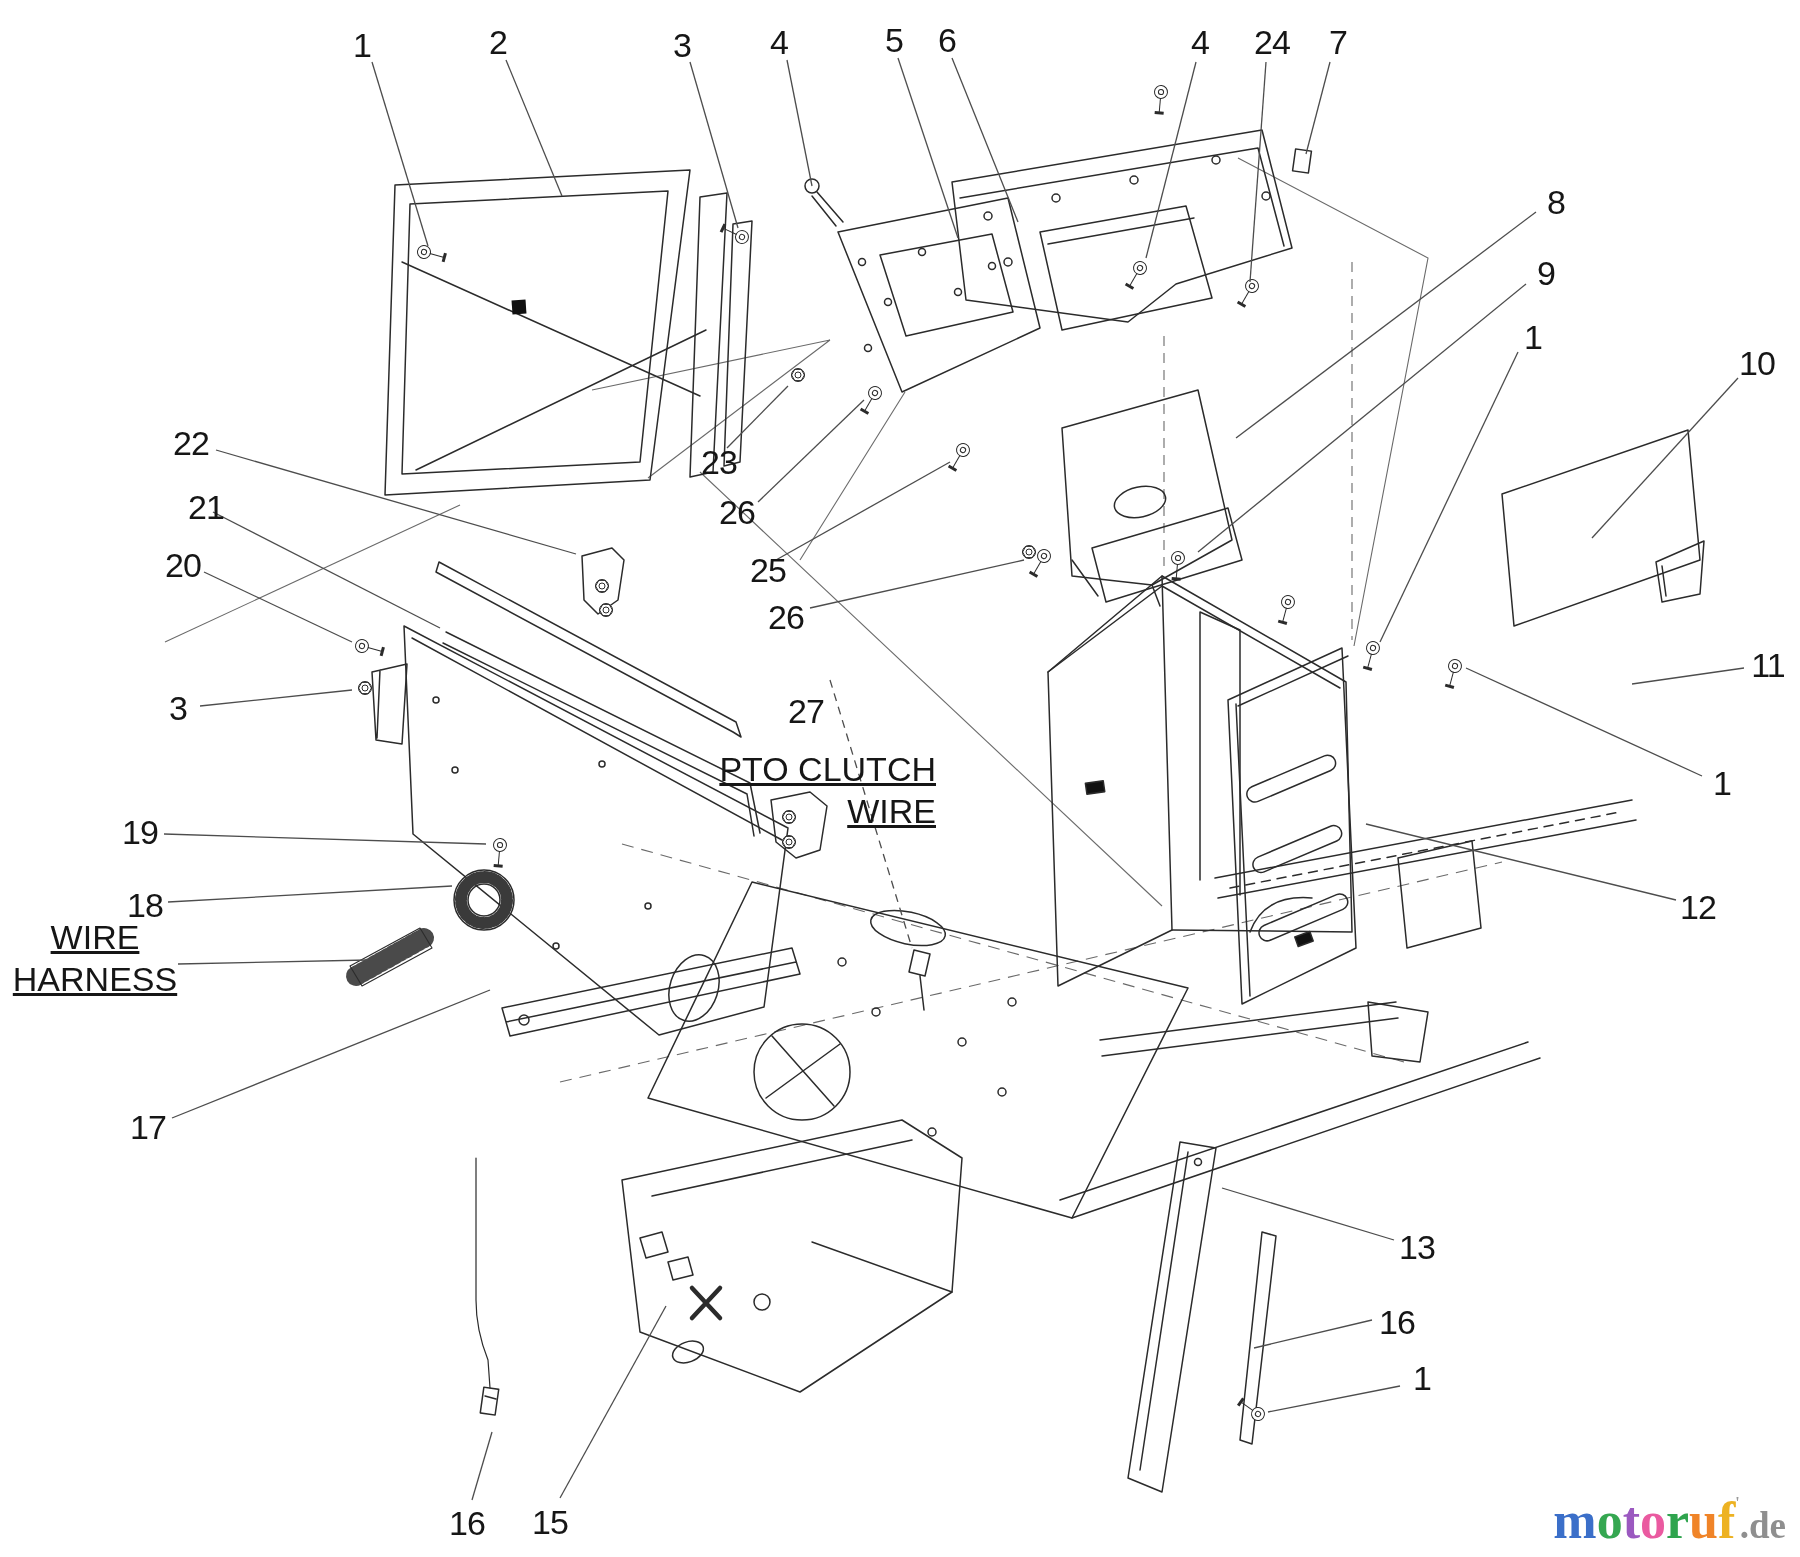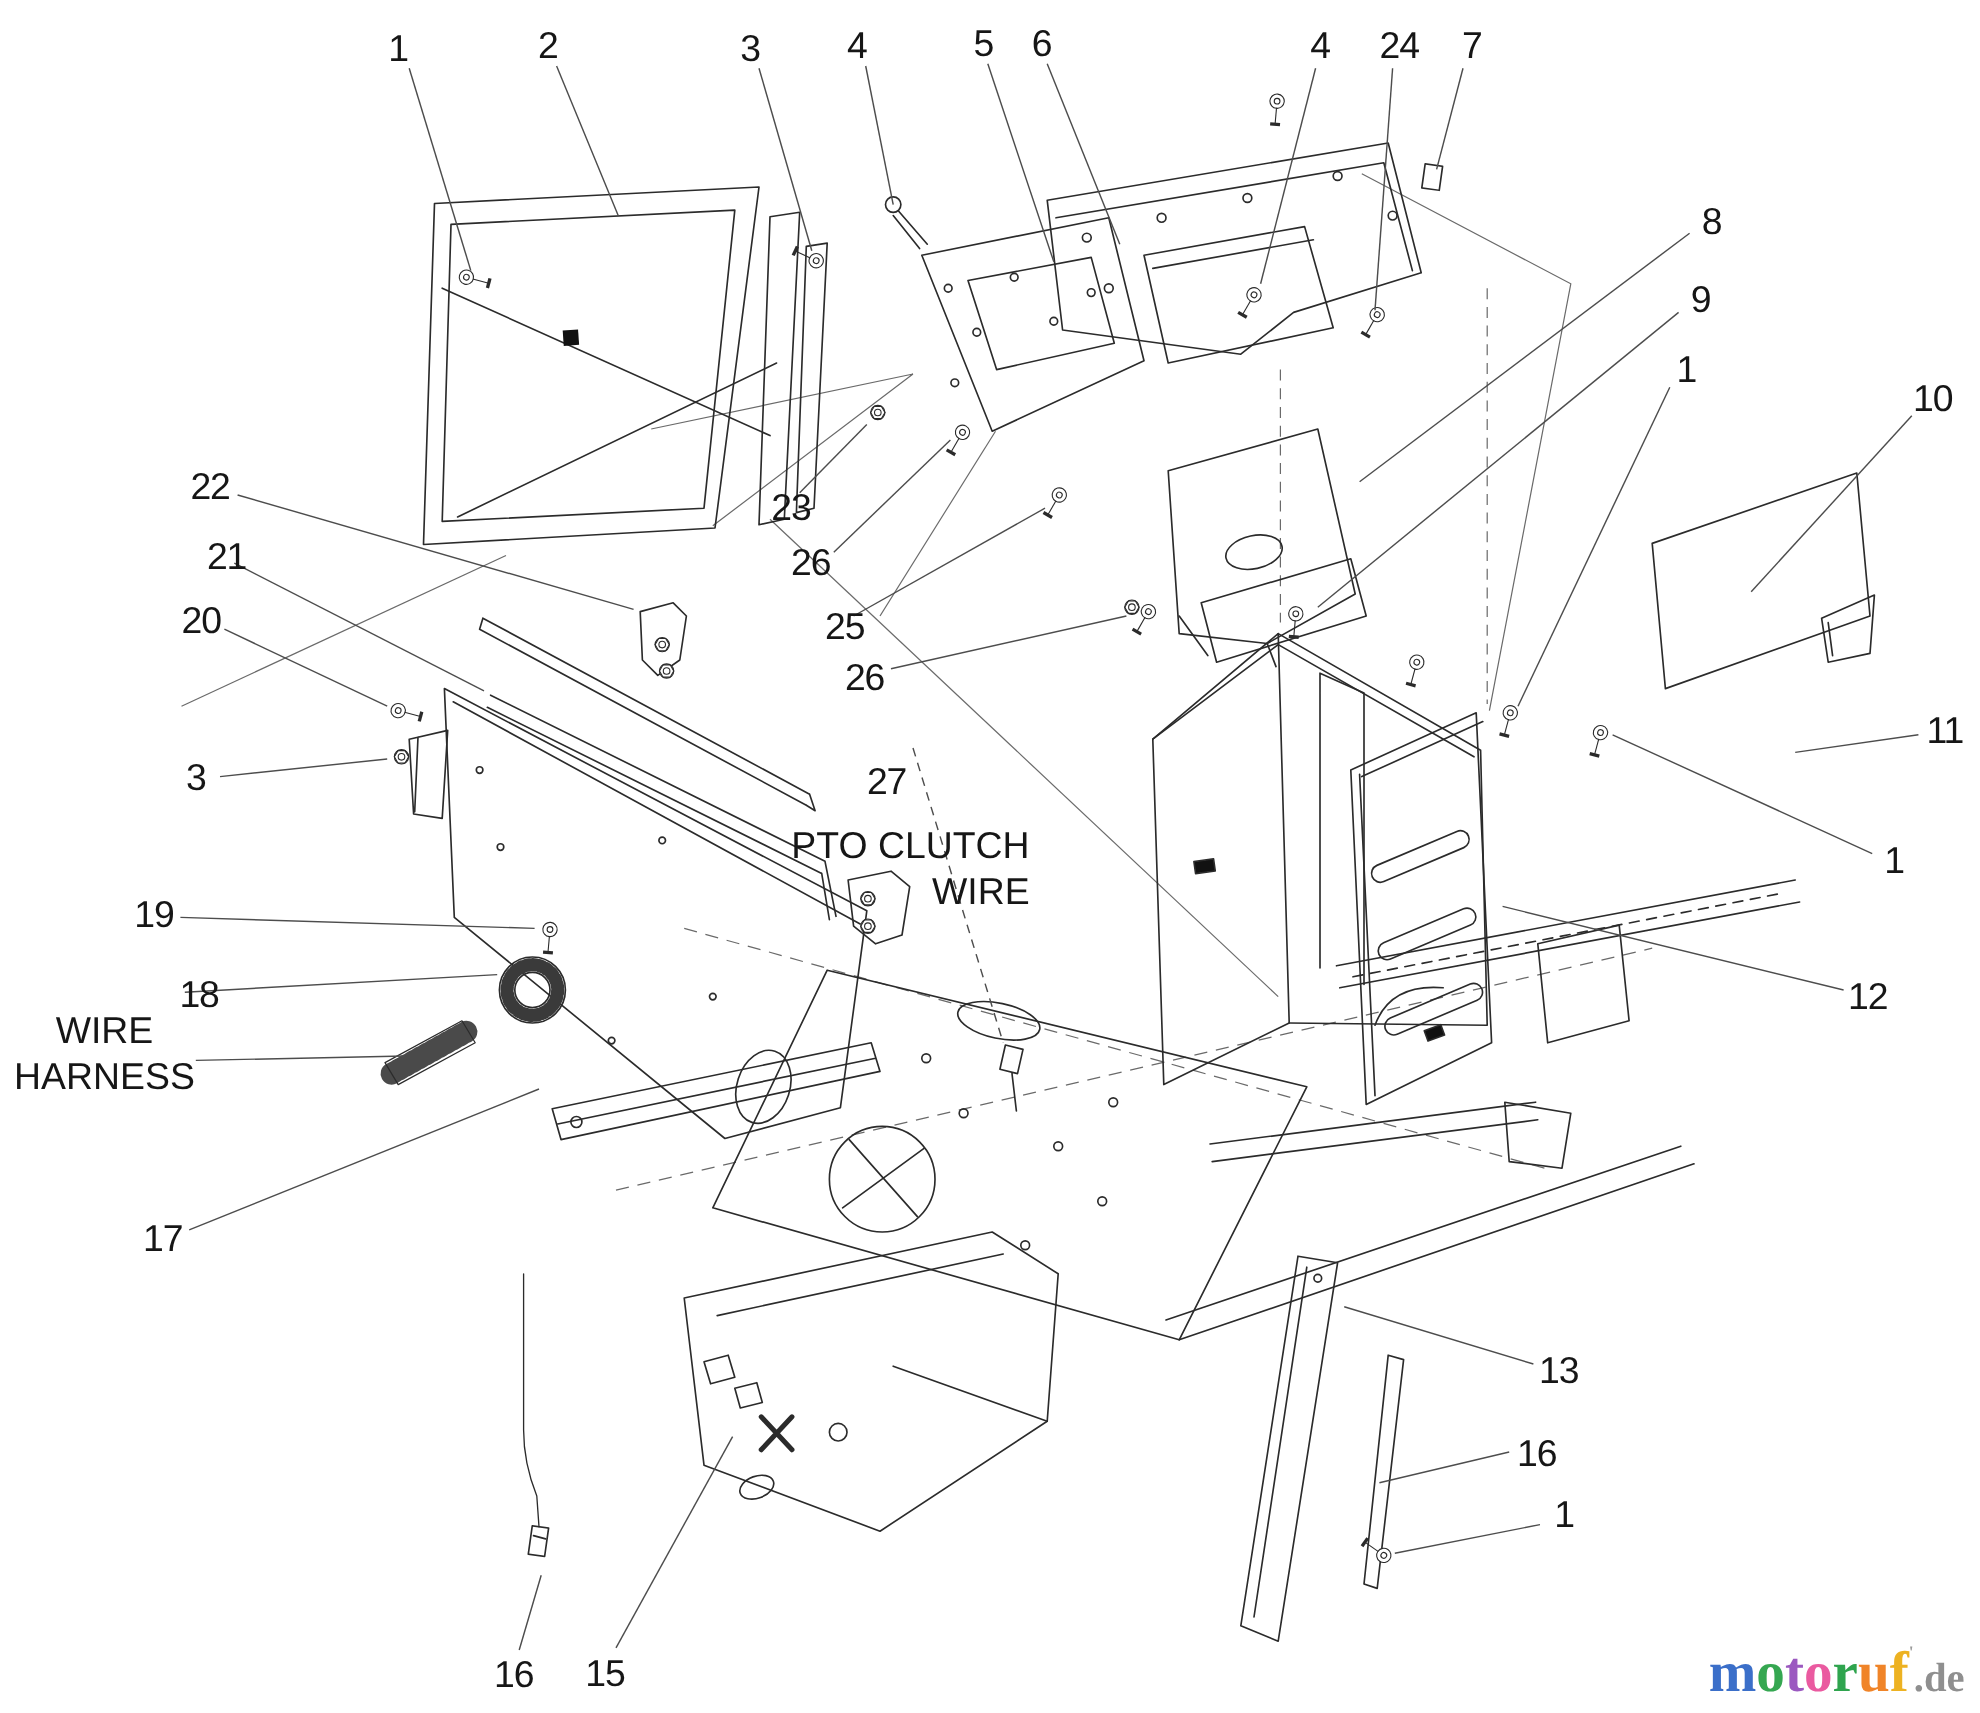--- a/index.html
+++ b/index.html
@@ -2,21 +2,21 @@
 <html><head>
 <meta charset="utf-8">
 <style>
   html,body{margin:0;padding:0;background:#ffffff;}
   .stage{position:relative;width:1800px;height:1557px;background:#ffffff;overflow:hidden;
          font-family:"Liberation Sans",sans-serif;}
   .sketch{position:absolute;left:0;top:0;}
   .callout{position:absolute;transform:translate(-50%,-50%);font-size:34px;color:#161616;
            letter-spacing:-1px;white-space:nowrap;font-family:"Liberation Sans",sans-serif;}
   .annotation{position:absolute;font-size:34px;color:#161616;line-height:42px;white-space:nowrap;
-              font-family:"Liberation Sans",sans-serif;}
+              font-family:"Liberation Sans",sans-serif;text-decoration:underline;}
   .logo{position:absolute;right:14px;bottom:10px;font-family:"Liberation Serif",serif;
         font-weight:bold;font-size:52px;line-height:1;}
   .logo .lt{display:inline-block;}
   .logo .suffix{font-size:37px;font-weight:bold;color:#8f8f8f;}
   .logo .tm{font-size:16px;color:#9a9a9a;vertical-align:top;}
 </style>
 </head>
 <body>
 
 <div class="stage">
@@ -248,21 +248,21 @@
       <div class="callout" style="left: 1722px; top: 783px;">1</div>
       <div class="callout" style="left: 1698px; top: 907px;">12</div>
       <div class="callout" style="left: 1417px; top: 1247px; text-align: right;">13</div>
       <div class="callout" style="left: 1397px; top: 1322px;">16</div>
       <div class="callout" style="left: 1422px; top: 1378px;">1</div>
       <div class="callout" style="left: 191px; top: 443px;">22</div>
       <div class="callout" style="left: 206px; top: 507px;">21</div>
       <div class="callout" style="left: 183px; top: 565px;">20</div>
       <div class="callout" style="left: 178px; top: 708px;">3</div>
       <div class="callout" style="left: 140px; top: 832px;">19</div>
-      <div class="callout" style="left: 145px; top: 905px; margin-left: 36px;">18</div>
+      <div class="callout" style="left: 145px; top: 905px;">18</div>
       <div class="callout" style="left: 148px; top: 1127px;">17</div>
       <div class="callout" style="left: 719px; top: 462px;">23</div>
       <div class="callout" style="left: 737px; top: 512px;">26</div>
       <div class="callout" style="left: 753px; top: 570px; margin-left: 15px;">25</div>
       <div class="callout" style="left: 786px; top: 617px;">26</div>
       <div class="callout" style="left: 806px; top: 667px; margin-top: 44px;">27</div>
       <div class="callout" style="left: 467px; top: 1523px;">16</div>
       <div class="callout" style="left: 550px; top: 1522px;">15</div>
     </div>
 

